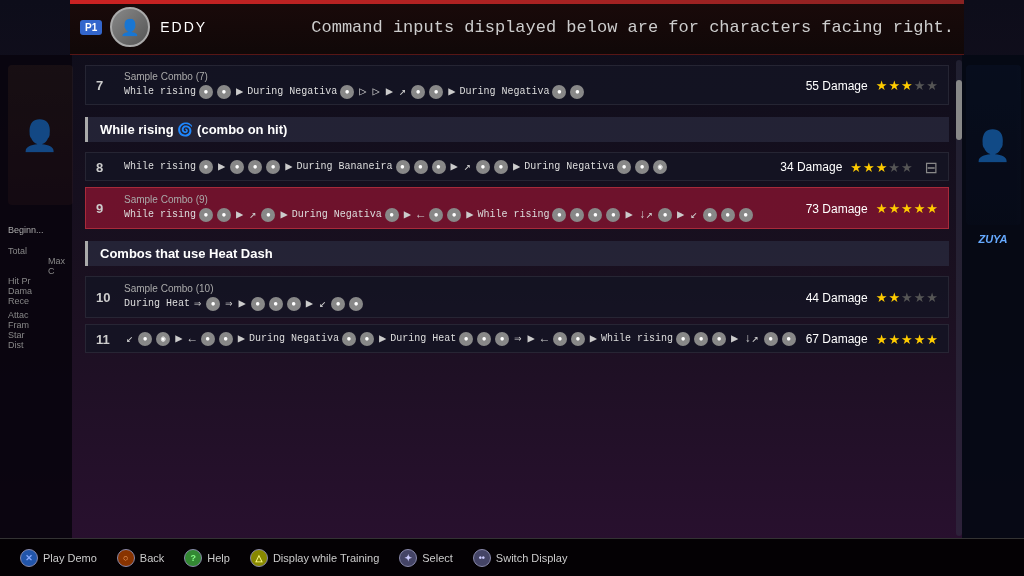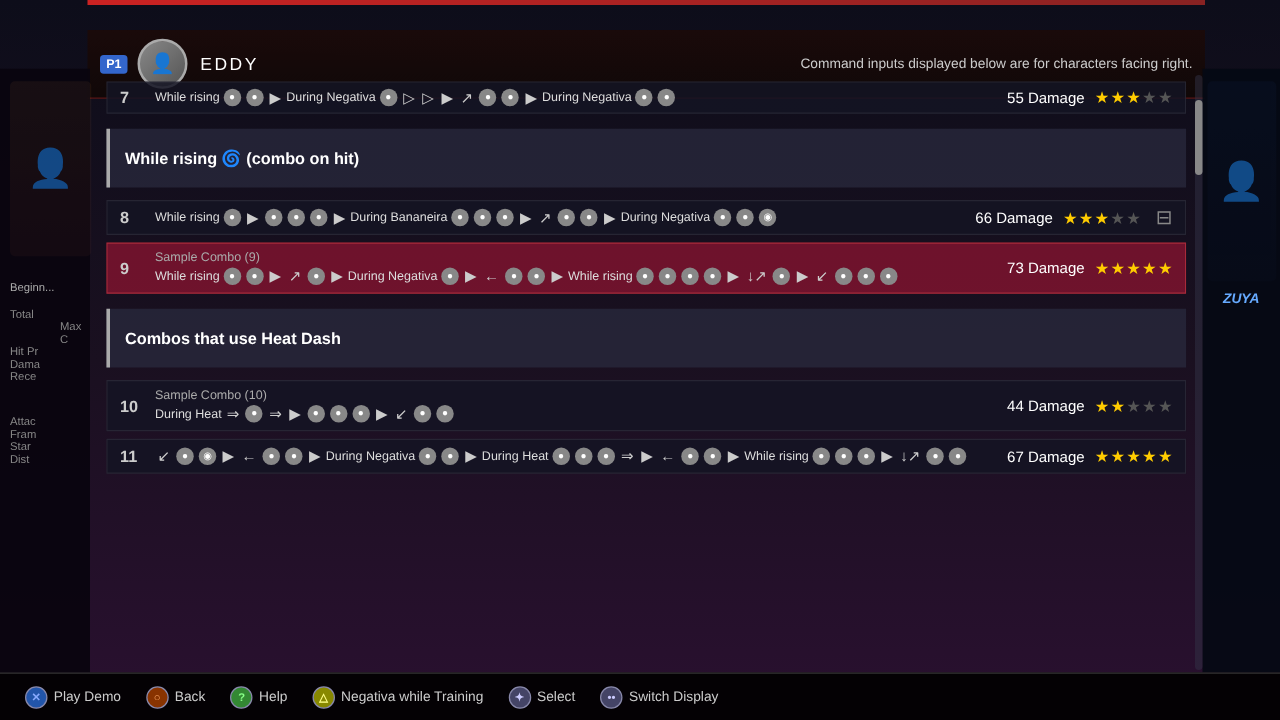--- a/index.html
+++ b/index.html
@@ -26,21 +26,20 @@
       top: 0;
       left: 70px;
       right: 60px;
       height: 55px;
       background: linear-gradient(to bottom, #1a0a0a, #100808);
       z-index: 2;
       display: flex;
       align-items: center;
       padding: 0 10px;
       border-bottom: 1px solid #ff3a3a44;
-      margin-top: 24px;
     }
 
     .p1-badge {
       background: #3366cc;
       color: #fff;
       font-size: 10px;
       font-weight: bold;
       padding: 2px 5px;
       border-radius: 3px;
       margin-right: 8px;
@@ -63,21 +62,22 @@
       color: #fff;
       font-size: 14px;
       font-weight: normal;
       letter-spacing: 2px;
       text-transform: uppercase;
     }
 
     .header-hint {
       margin-left: auto;
       color: #ccc;
-      font-size: 11px;
+      font-size: 17px;
+      font-family: Liberation Mono, monospace;
     }
 
     
     .main-content {
       position: absolute;
       top: 55px;
       left: 70px;
       right: 60px;
       bottom: 40px;
       z-index: 2;
@@ -90,21 +90,21 @@
       overflow-y: hidden;
       display: flex;
       flex-direction: column;
       gap: 6px;
     }
 
     
     .section-header {
       background: rgba(40, 40, 60, 0.8);
       border-left: 3px solid #aaa;
-      padding: 16px 12px;
+      padding: 5px 12px;
       margin: 6px 0 4px 0;
       display: flex;
       align-items: flex-start;
       gap: 6px;
     }
 
     .section-title {
       color: #fff;
       font-size: 13px;
       font-weight: bold;
@@ -149,20 +149,21 @@
       font-size: 10px;
     }
 
     .combo-sequence {
       color: #fff;
       font-size: 11px;
       display: flex;
       align-items: center;
       flex-wrap: wrap;
       gap: 2px;
+      font-family: Liberation Mono, monospace;
     }
 
     .combo-right {
       position: absolute;
       right: 10px;
       top: 50%;
       transform: translateY(-50%);
       display: flex;
       align-items: center;
       gap: 8px;
@@ -362,21 +363,21 @@
   <div class="char-left-img">👤</div>
   <div style="color:#ff6644;font-size:11px;font-weight:bold;margin-bottom:6px;"></div>
   <div style="color:#aaa;font-size:9px;">Beginn...</div>
   <div style="margin-top:8px;">
     <div style="color:#888;font-size:9px;">Total</div>
     <div style="color:#888;font-size:9px;margin-left:40px;">Max C</div>
     <div style="color:#888;font-size:9px;">Hit Pr</div>
     <div style="color:#888;font-size:9px;">Dama</div>
     <div style="color:#888;font-size:9px;">Rece</div>
   </div>
-  <div style="margin-top:23px;">
+  <div style="margin-top:1px;">
     <div style="color:#888;font-size:9px;">Attac</div>
     <div style="color:#888;font-size:9px;">Fram</div>
     <div style="color:#888;font-size:9px;">Star</div>
     <div style="color:#888;font-size:9px;">Dist</div>
   </div>
 </div>
 
 <div class="right-side-col">
   <div class="char-right-img">👤</div>
   <div style="color:#66aaff;font-size:11px;font-weight:bold;font-style:italic;">ZUYA</div>
@@ -391,20 +392,21 @@
   <div class="char-portrait">👤</div>
   <span class="char-title">EDDY</span>
   <span class="header-hint">Command inputs displayed below are for characters facing right.</span>
 </div>
 
 <div class="main-content">
   <div class="scroll-area">
 
     <div class="partial-combo">
       <span class="combo-row-number">7</span>
+      <div class="combo-label">Sample Combo (7)</div>
       <div class="combo-sequence" style="color:#fff;font-size:10px;">
         <span class="move-tag">While rising</span>
         <span class="btn-icon">●</span>
         <span class="btn-icon">●</span>
         <span class="arrow-icon">▶</span>
         <span class="move-tag">During Negativa</span>
         <span class="btn-icon">●</span>
         <span class="arrow-icon">▷</span>
         <span class="arrow-icon">▷</span>
         <span class="arrow-icon">▶</span>
@@ -452,21 +454,21 @@
           <span class="btn-icon">●</span>
           <span class="btn-icon">●</span>
           <span class="arrow-icon">▶</span>
           <span class="move-tag">During Negativa</span>
           <span class="btn-icon">●</span>
           <span class="btn-icon">●</span>
           <span class="btn-icon">◉</span>
         </div>
       </div>
       <div class="combo-right">
-        <span class="damage-text">66 Damage</span>
+        <span class="damage-text">34 Damage</span>
         <div class="stars">
           <span class="star">★</span>
           <span class="star">★</span>
           <span class="star">★</span>
           <span class="star empty">★</span>
           <span class="star empty">★</span>
         </div>
         <span style="color:#888;font-size:16px;margin-left:4px;">⊟</span>
       </div>
     </div>
@@ -611,21 +613,21 @@
   <div class="bottom-item">
     <span class="btn-circle btn-ps" style="background:#883300;color:#ffaa66;font-size:9px;">○</span>
     <span>Back</span>
   </div>
   <div class="bottom-item">
     <span class="btn-circle btn-ps" style="background:#338833;color:#88ff88;font-size:9px;">?</span>
     <span>Help</span>
   </div>
   <div class="bottom-item">
     <span class="btn-circle btn-ps" style="background:#888800;color:#ffff88;font-size:9px;">△</span>
-    <span>Negativa while Training</span>
+    <span>Display while Training</span>
   </div>
   <div class="bottom-item">
     <span class="btn-circle btn-ps" style="background:#444466;color:#ccccff;font-size:9px;">✦</span>
     <span>Select</span>
   </div>
   <div class="bottom-item">
     <span class="btn-circle btn-ps" style="background:#444466;color:#ccccff;font-size:9px;">••</span>
     <span>Switch Display</span>
   </div>
 </div>

